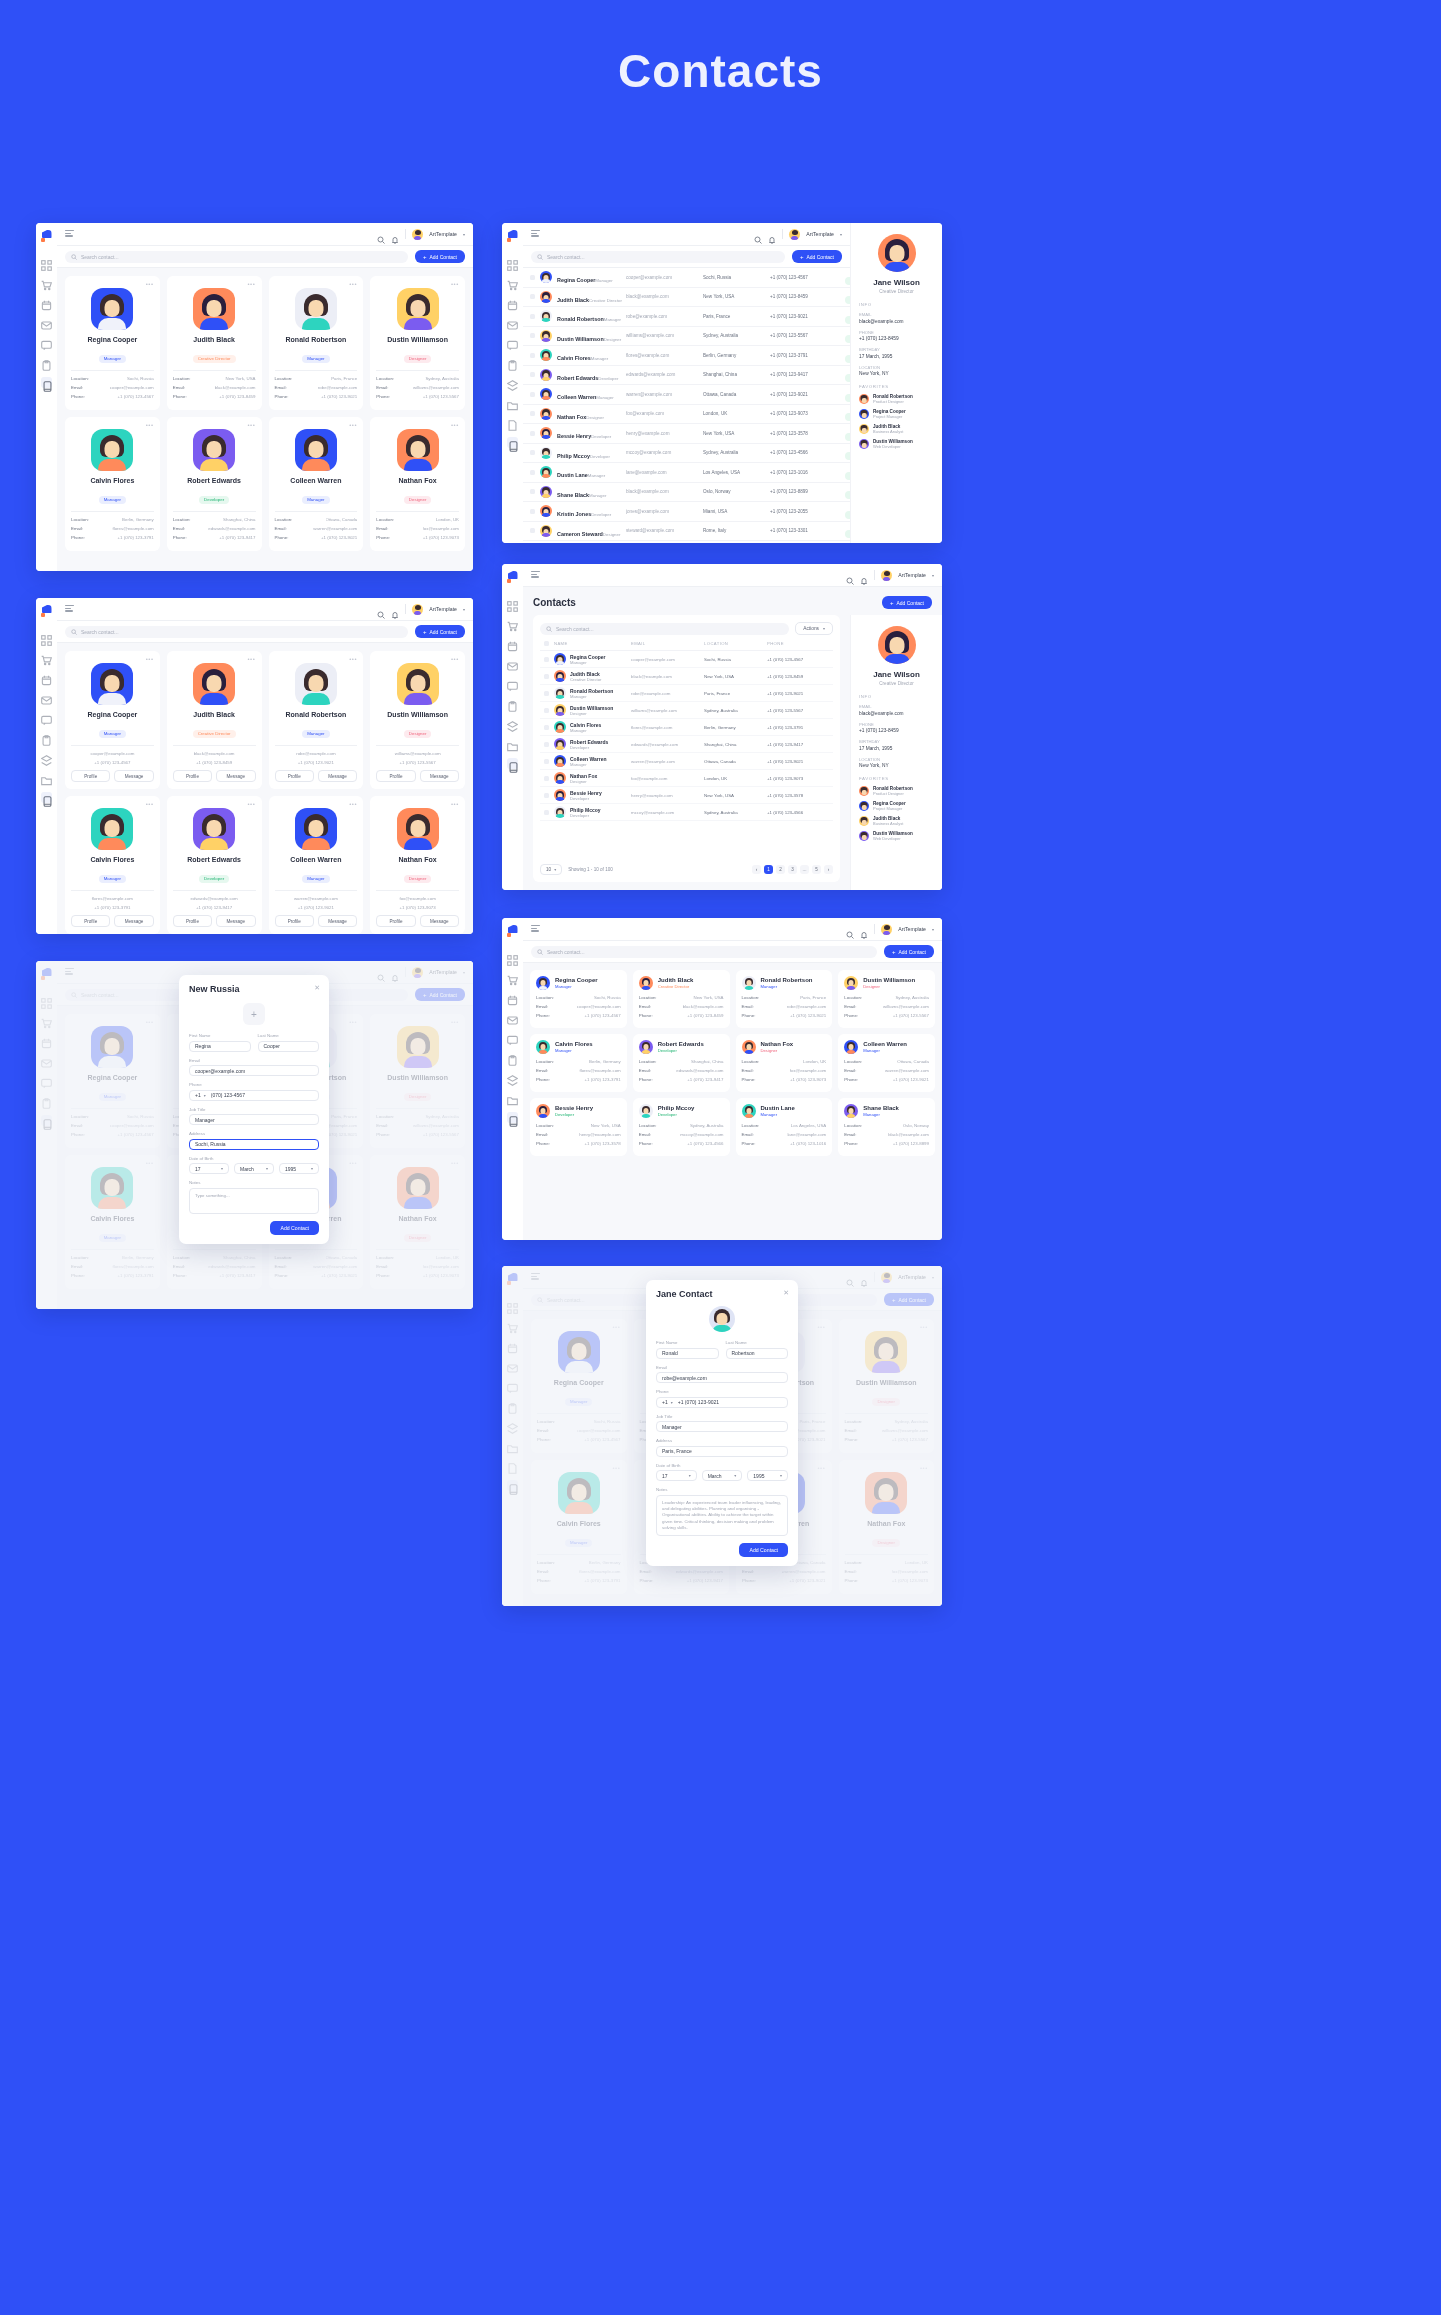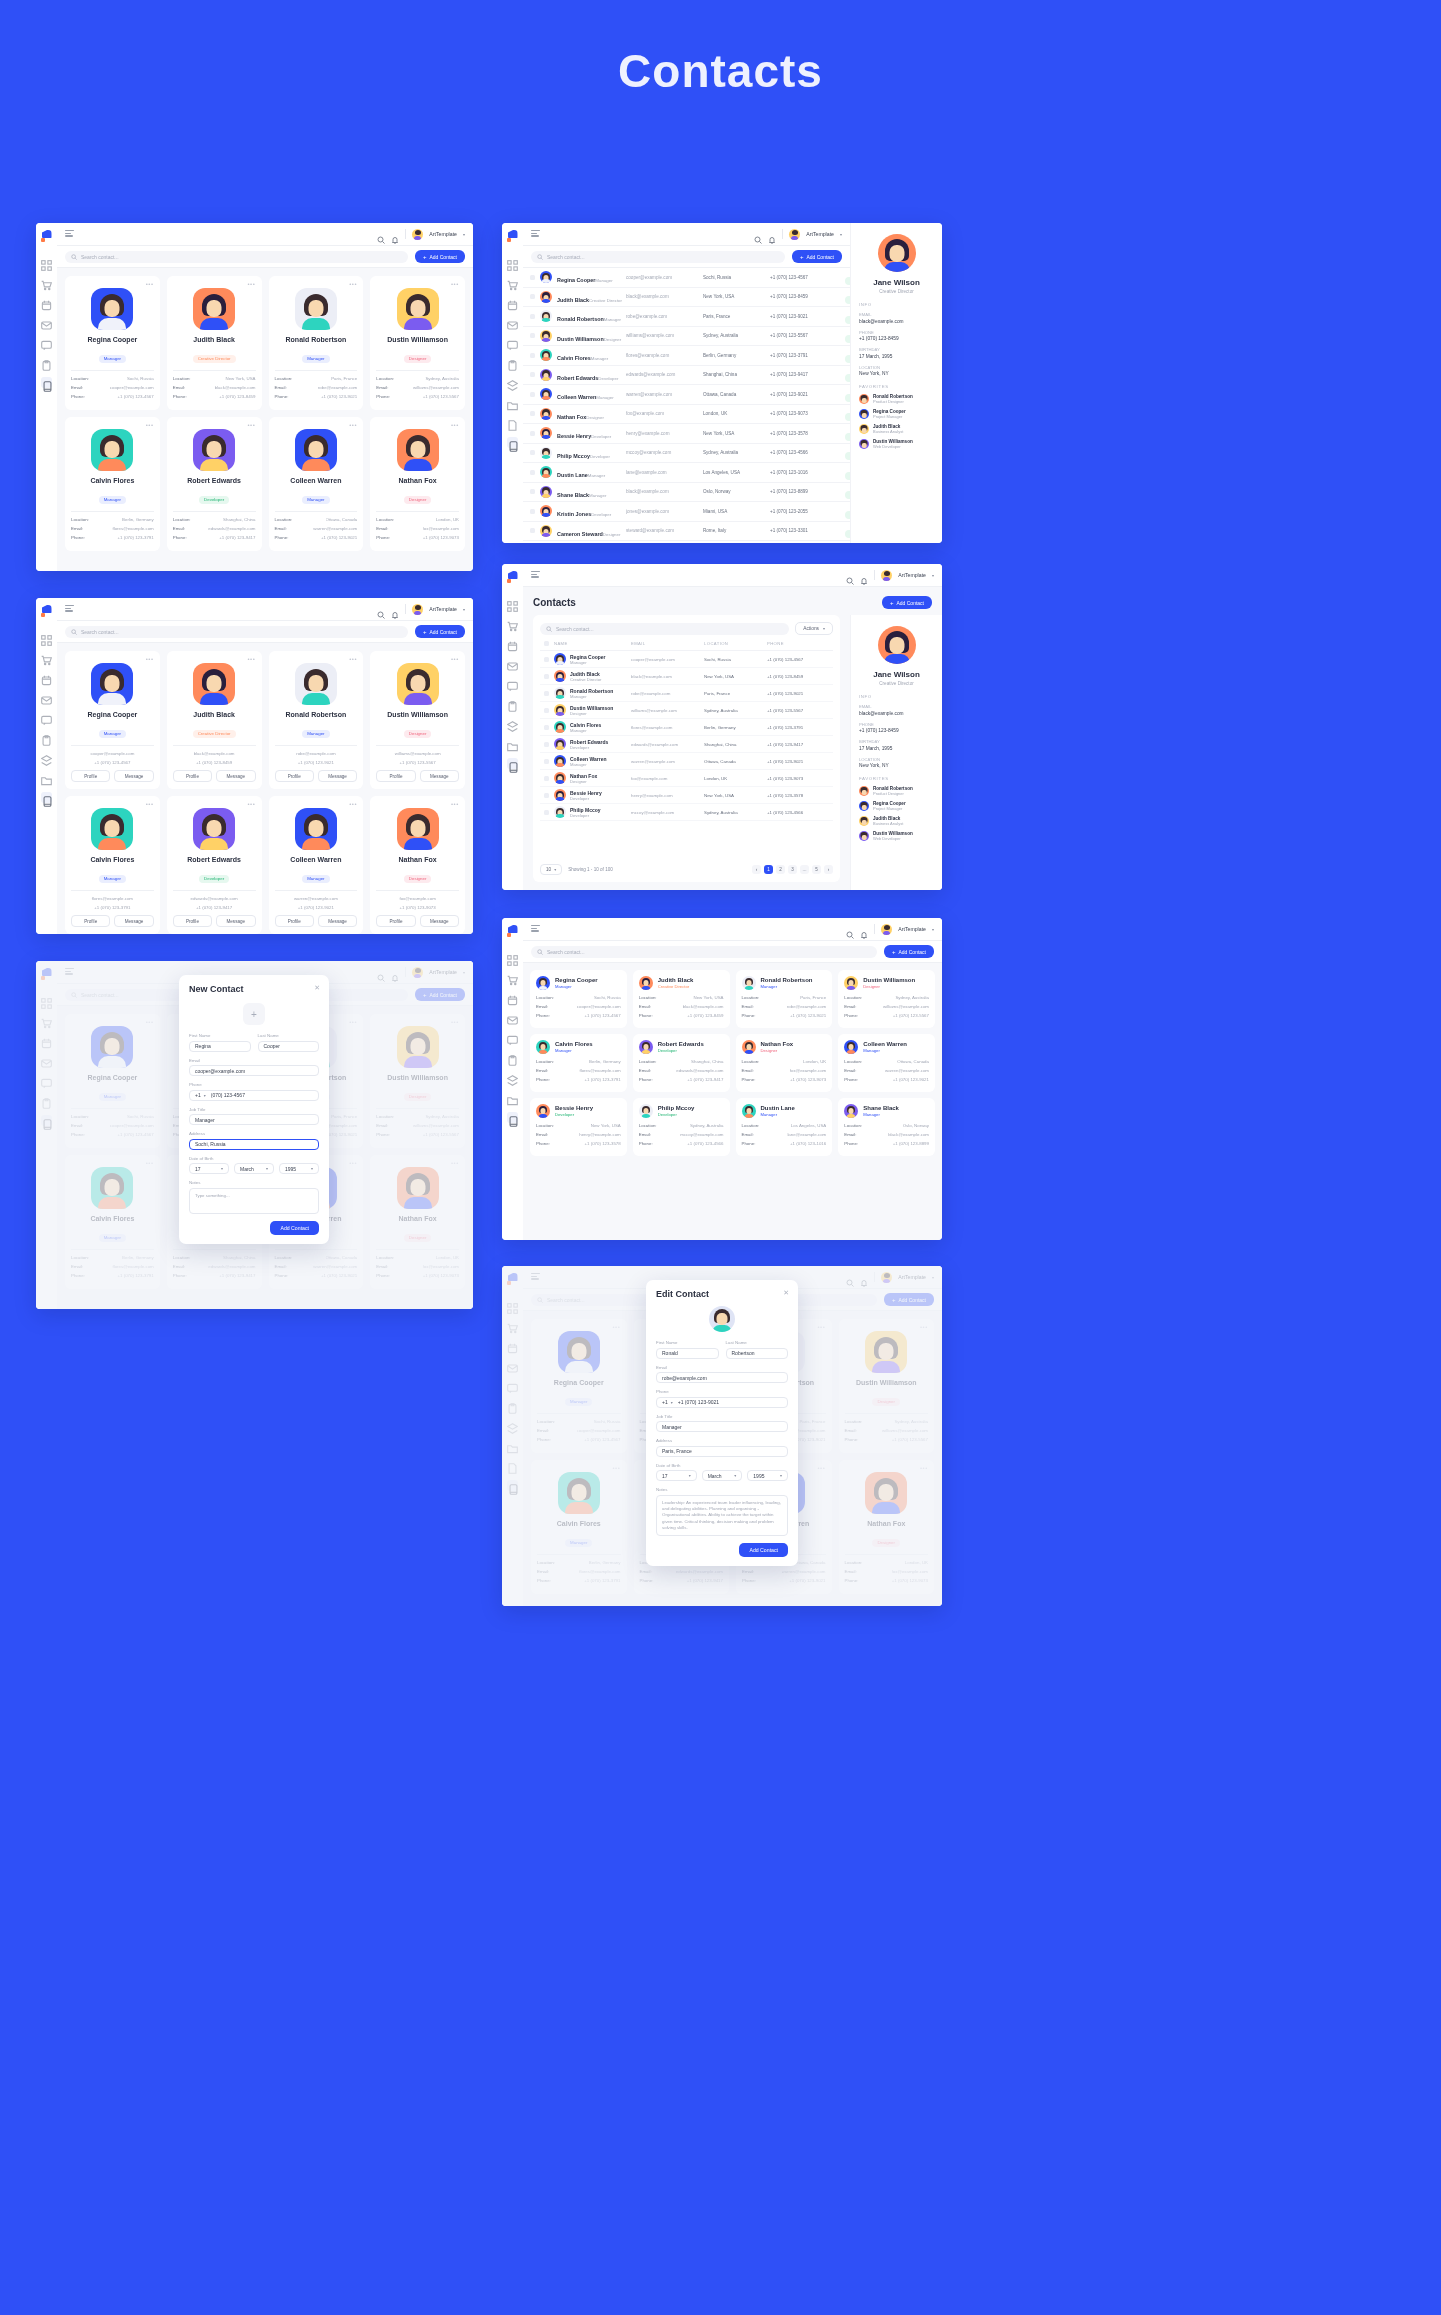--- a/index.html
+++ b/index.html
@@ -1614,21 +1614,21 @@
             </div>
             <div class="crow">
               <span class="k">Phone:</span>
               <span class="v">+1 (070) 123-9073</span>
             </div>
           </div>
         </div>
     </div>
     <div class="overlay"></div>
     <div class="modal" style="left:143px;top:14px;width:150px;">
-      <div class="mtitle">New Contact</div>
+      <div class="mtitle">New Russia</div>
       <div class="mclose">✕</div>
       <div class="plus-box">+</div>
       <div class="frow2 fgrp">
         <div>
           <div class="flabel">First Name</div>
           <div class="finput">Regina</div>
         </div>
         <div>
           <div class="flabel">Last Name</div>
           <div class="finput">Cooper</div>
@@ -2325,21 +2325,21 @@
             </div>
             <div class="crow">
               <span class="k">Phone:</span>
               <span class="v">+1 (070) 123-9073</span>
             </div>
           </div>
         </div>
     </div>
     <div class="overlay"></div>
     <div class="modal" style="left:144px;top:14px;width:152px;">
-      <div class="mtitle">Edit Contact</div>
+      <div class="mtitle">Jane Contact</div>
       <div class="mclose">✕</div>
       <div class="edit-ava">
           <span class="h"></span>
           <span class="f"></span>
           <span class="b"></span>
         </div>
       <div class="frow2 fgrp">
         <div>
           <div class="flabel">First Name</div>
           <div class="finput">Ronald</div>

